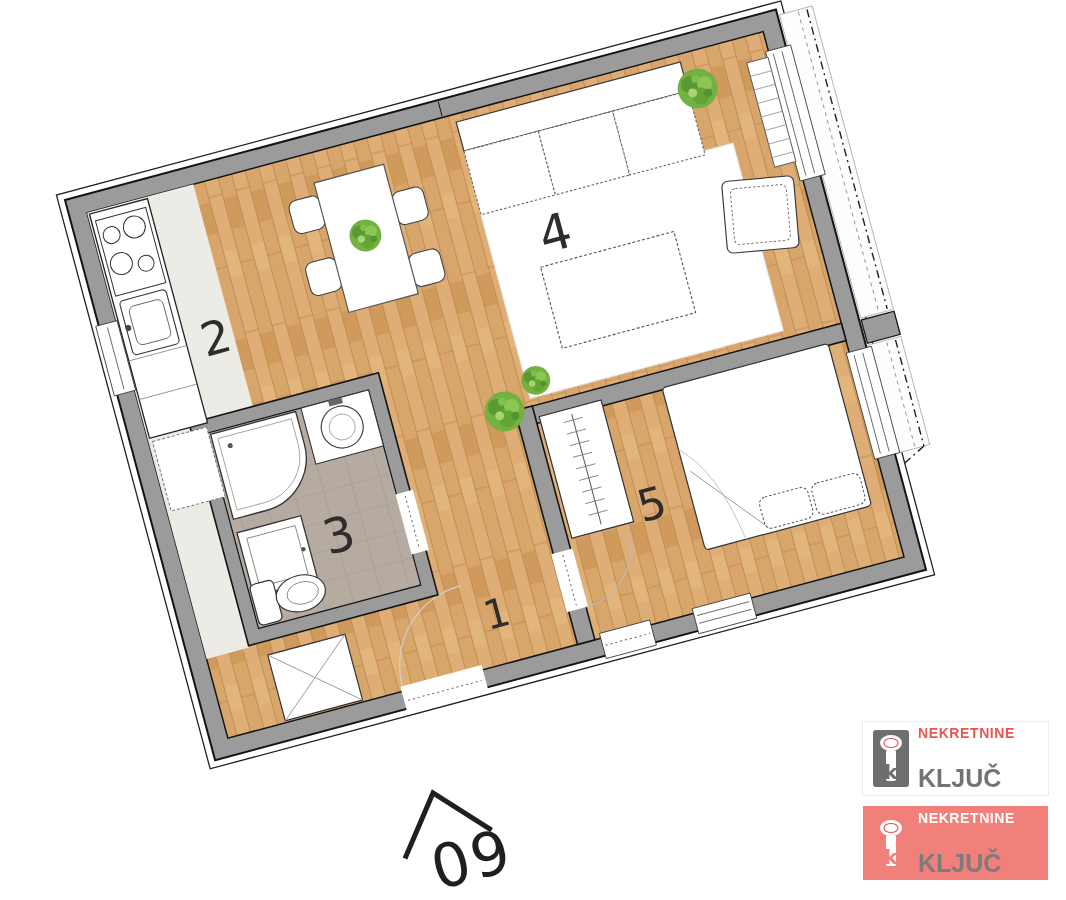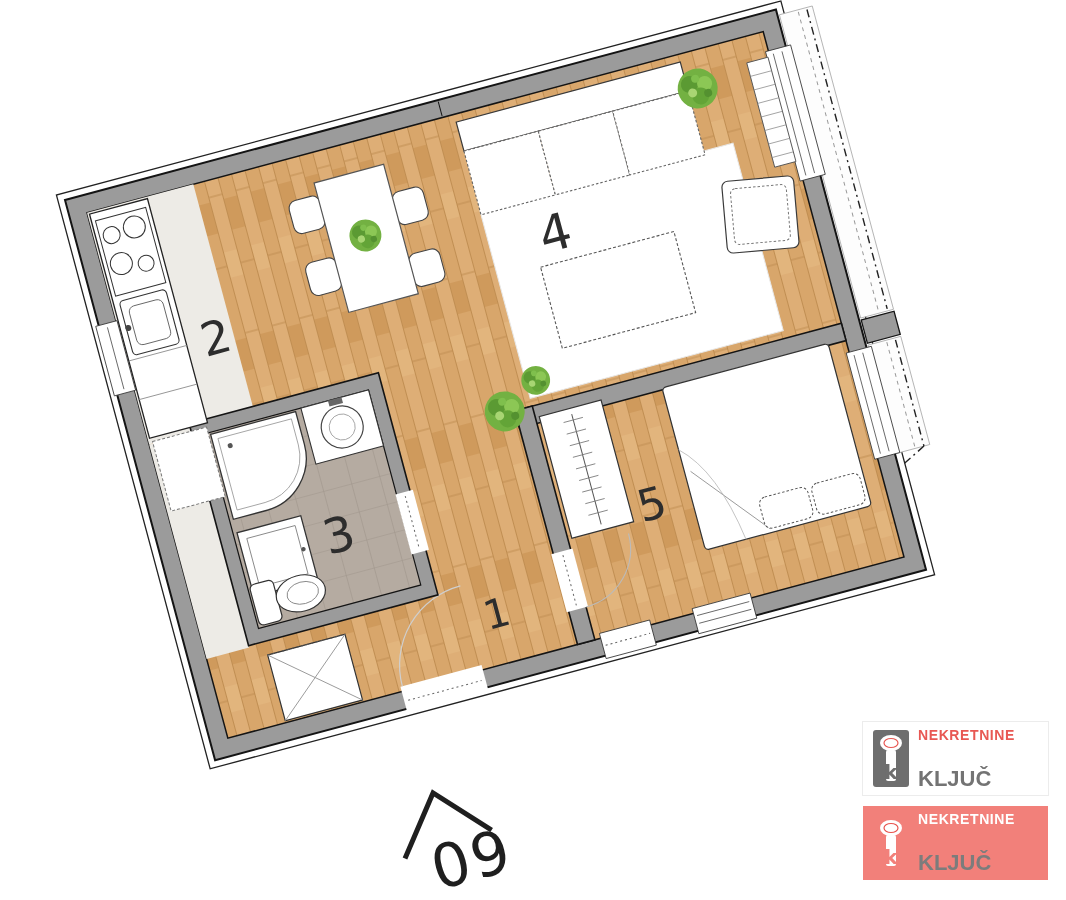--- a/index.html
+++ b/index.html
@@ -7,21 +7,21 @@
         font-family:"Liberation Sans",sans-serif;}
   svg text{font-family:"DejaVu Sans",sans-serif;}
   .room-label{fill:#2d2d2d;}
   .badge{position:absolute;display:flex;align-items:center;gap:9px;padding:9px 10px;
          box-sizing:border-box;}
   .badge-light{left:862px;top:721px;width:187px;height:75px;background:#ffffff;
                border:1px solid #ececec;opacity:.97;}
   .badge-red{left:863px;top:806px;width:185px;height:74px;background:#f2807a;}
   .badge .txt{display:flex;flex-direction:column;line-height:1;gap:27px;}
   .badge .l1{font-weight:bold;font-size:14px;letter-spacing:.6px;}
-  .badge .l2{font-weight:bold;font-size:22px;letter-spacing:0;margin-top:-1px;}
+  .badge .l2{font-weight:bold;font-size:25px;letter-spacing:0;margin-top:-1px;}
   .badge-light .l1{color:#e8534e;}
   .badge-light .l2{color:#6f6f6f;}
   .badge-red .l1{color:#ffffff;}
   .badge-red .l2{color:#7c7c7c;}
 </style>
 </head>
 <body>
 
 <div class="page">
 

